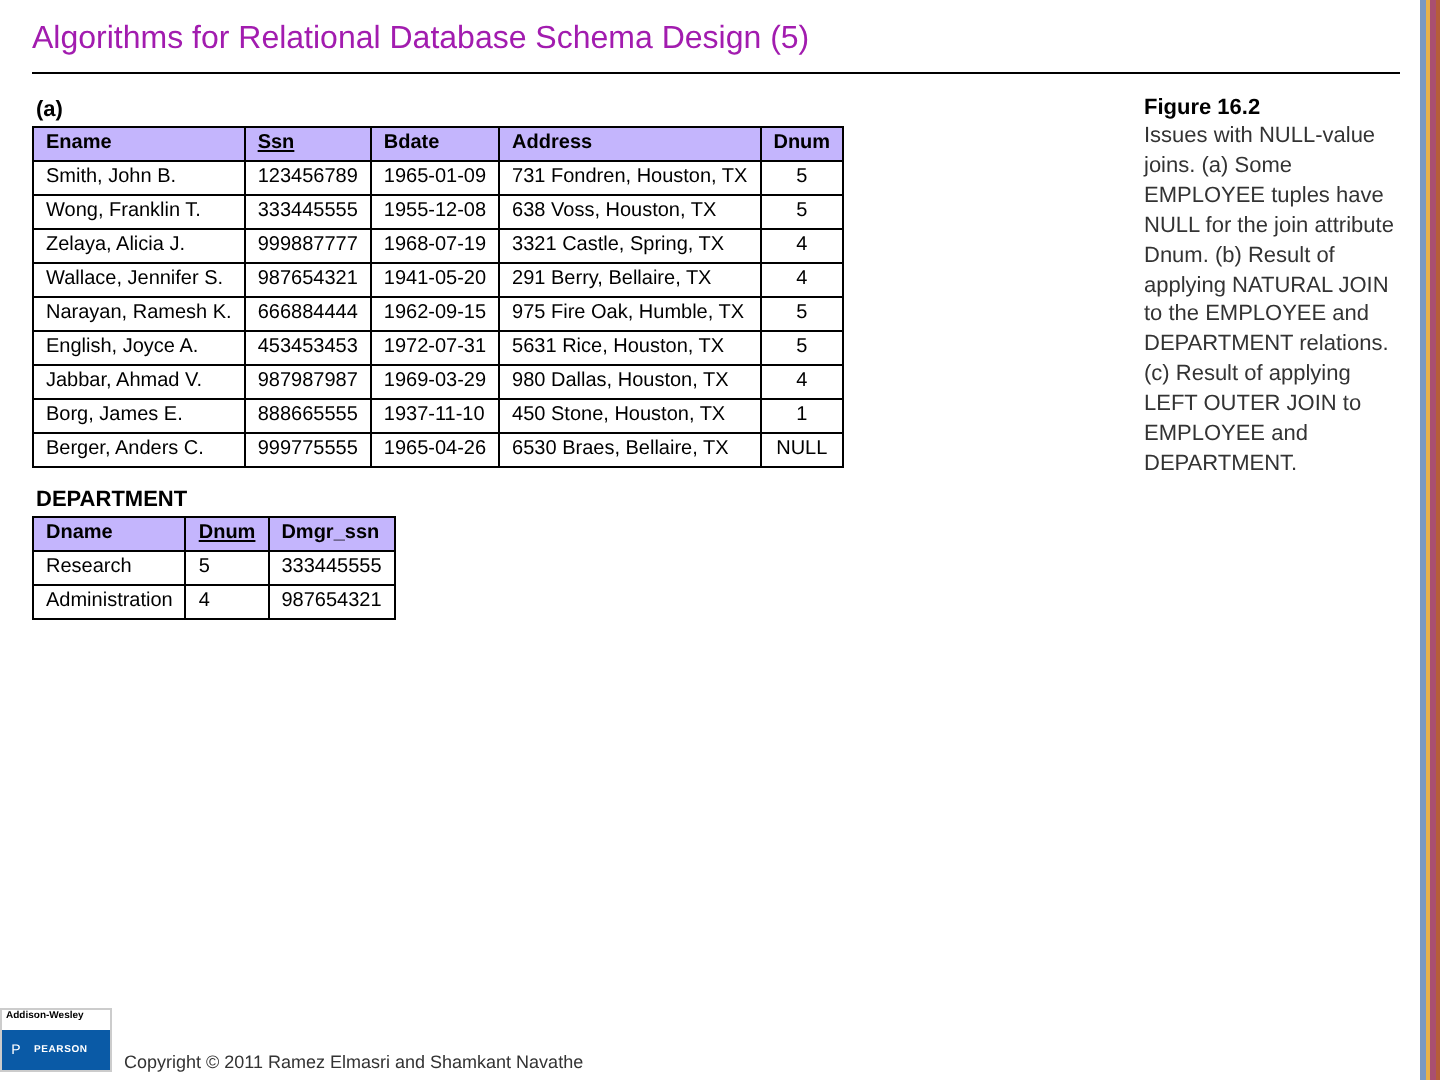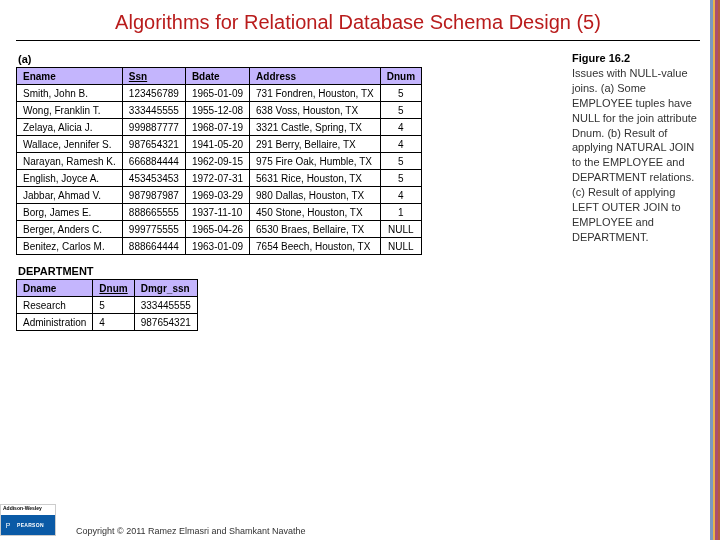--- a/index.html
+++ b/index.html
@@ -24,26 +24,25 @@
   .deco-3 { background: #a94f70; }
   .deco-4 { background: #b55d39; }
 
   .slide {
     position: absolute;
     inset: 0 10px 0 0;
     padding: 6px 10px 0 16px;
   }
 
   .title {
-    font-size: 20px;
+    font-size: 16px;
     font-weight: 400;
-    color: #b91c1c;
+    color: #a21caf;
     line-height: 1.22;
     margin: 4px 0 6px 0;
-    text-align: center;
   }
   .hr {
     border: 0;
     border-top: 1px solid #000;
     margin: 0 0 8px 0;
   }
 
   .content {
     display: flex;
     align-items: flex-start;
@@ -96,21 +95,21 @@
   table.rel th.key {
     text-decoration: underline;
   }
   table.rel td.num { text-align: center; }
 
   .footer {
     position: absolute;
     left: 0; bottom: 4px;
     display: flex;
     align-items: flex-end;
-    gap: 20px;
+    gap: 6px;
     font-size: 9px;
     color: #333;
   }
   .pearson-badge {
     width: 56px;
     height: 32px;
     background: #fff;
     border: 1px solid #ccc;
     display: flex;
     flex-direction: column;
@@ -235,27 +234,20 @@
               <td>888665555</td>
               <td>1937-11-10</td>
               <td>450 Stone, Houston, TX</td>
               <td class="num">1</td>
             </tr>
             <tr>
               <td>Berger, Anders C.</td>
               <td>999775555</td>
               <td>1965-04-26</td>
               <td>6530 Braes, Bellaire, TX</td>
-              <td class="num">NULL</td>
-            </tr>
-            <tr>
-              <td>Benitez, Carlos M.</td>
-              <td>888664444</td>
-              <td>1963-01-09</td>
-              <td>7654 Beech, Houston, TX</td>
               <td class="num">NULL</td>
             </tr>
           </tbody>
       </table>
 
       <div class="rel-name">DEPARTMENT</div>
 
       <table class="rel">
         <thead>
             <tr id="dept-head">

